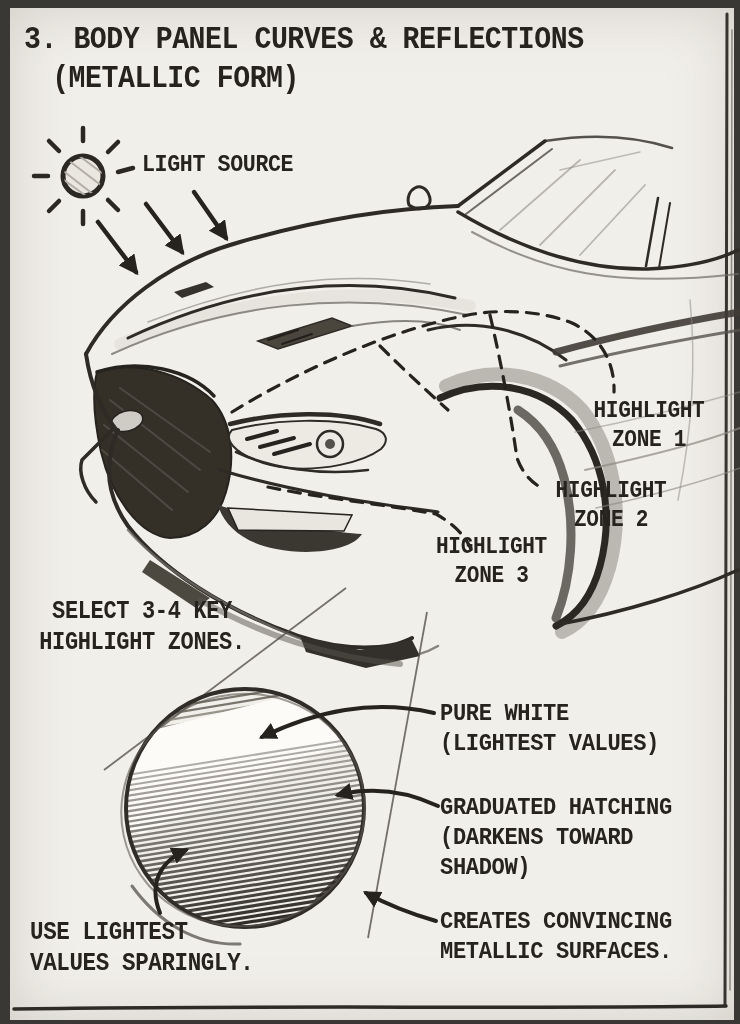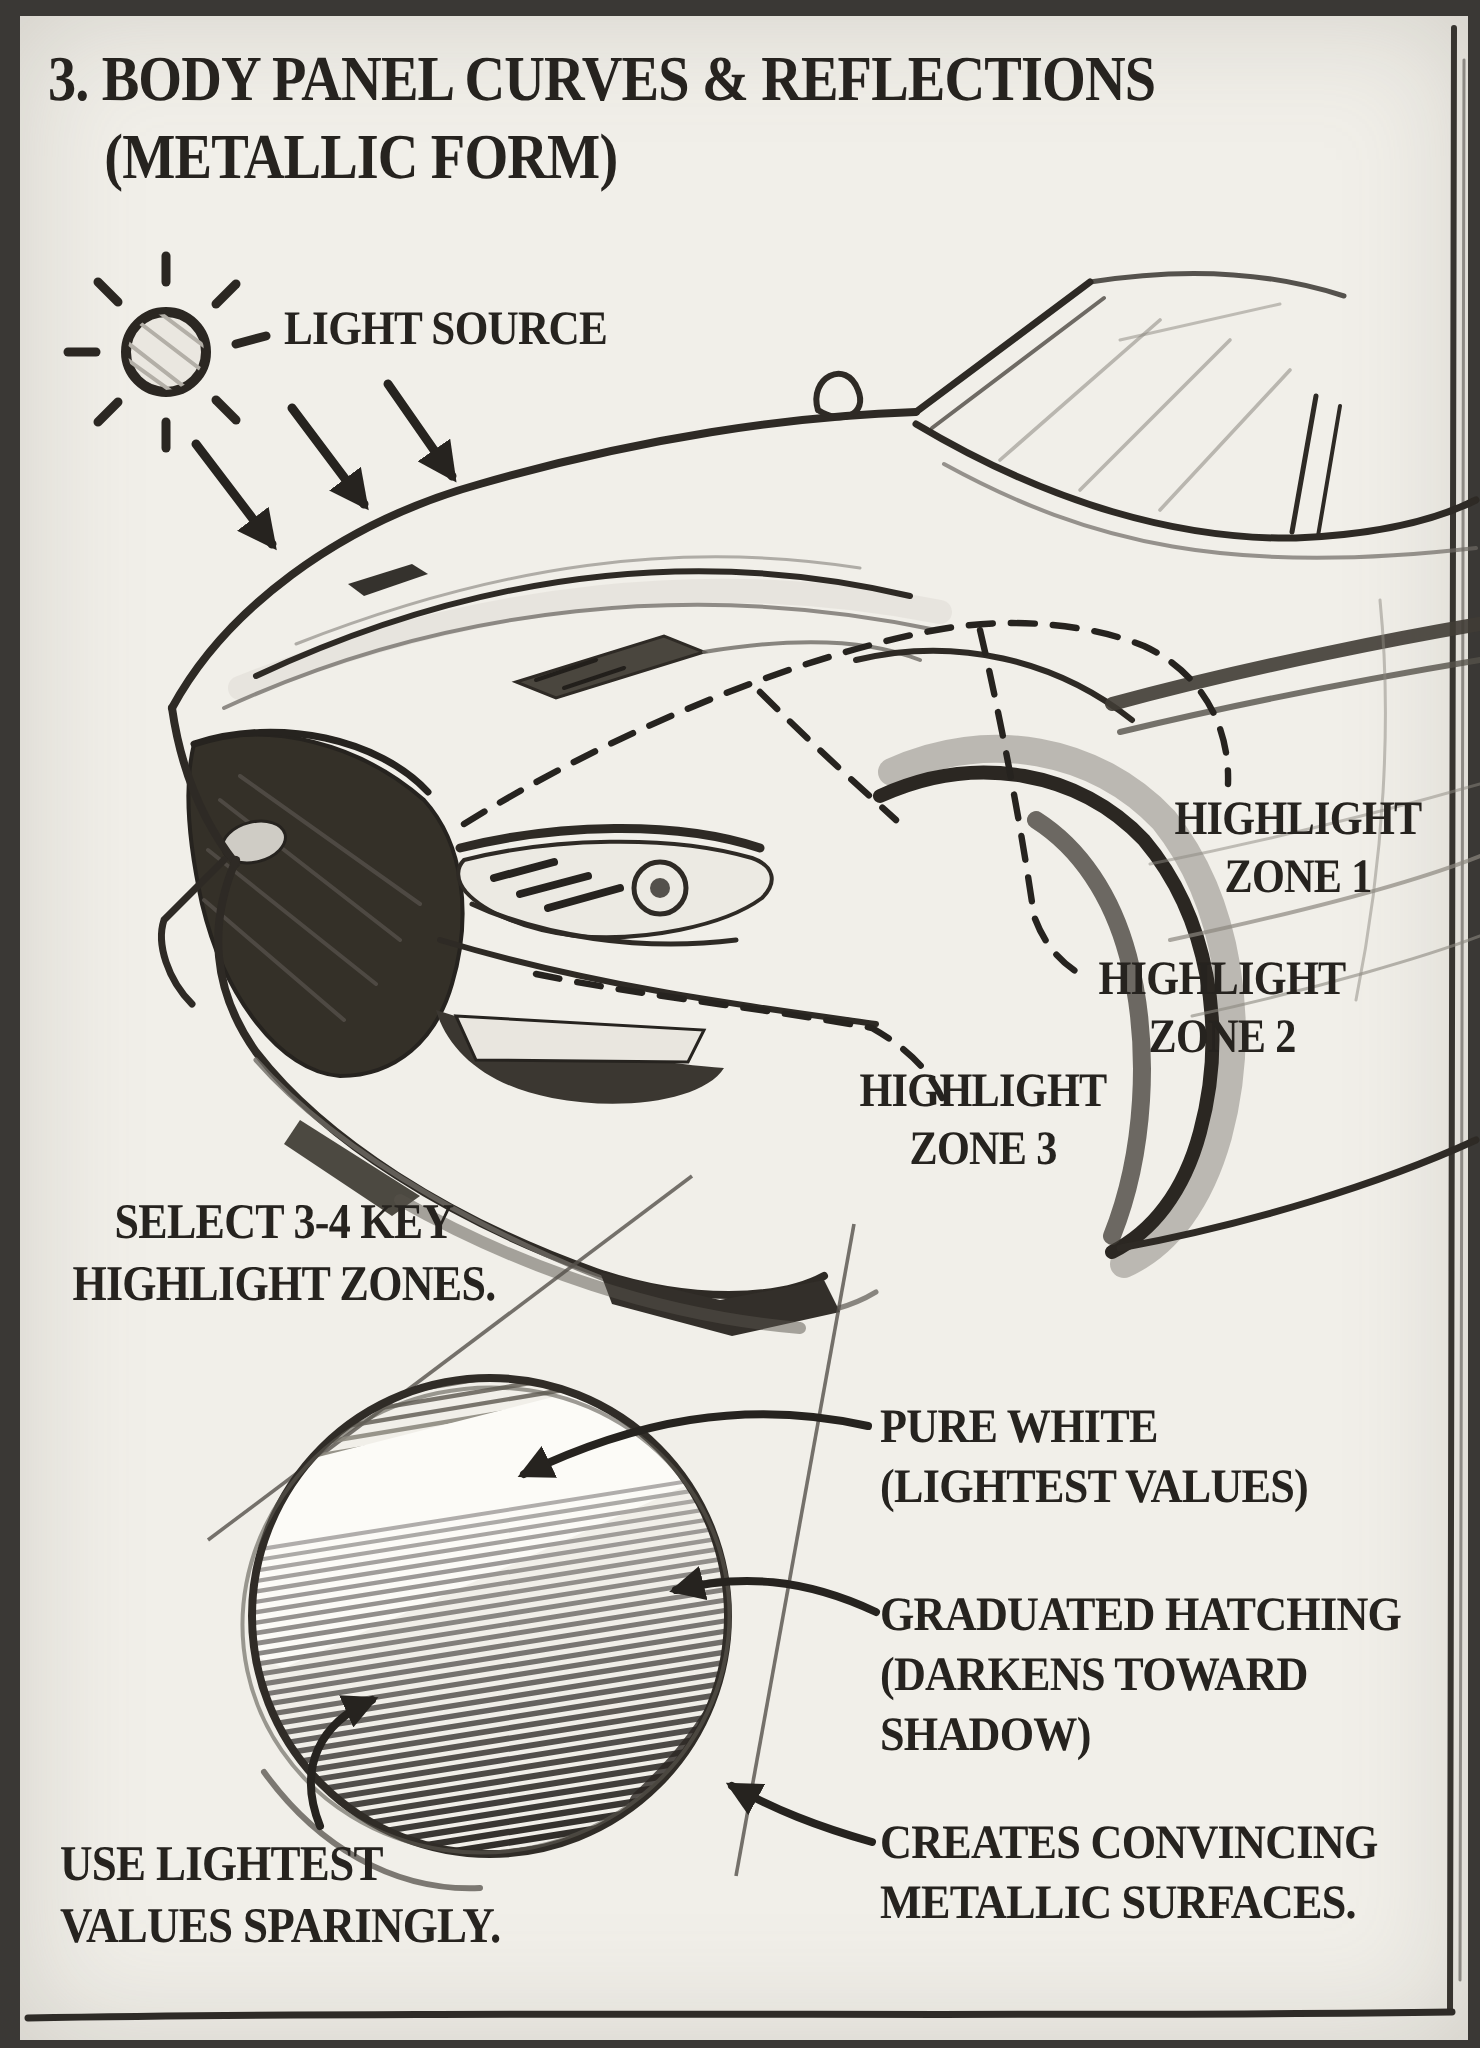--- a/index.html
+++ b/index.html
@@ -1,17 +1,17 @@
 <!DOCTYPE html>
 <html><head>
 <meta charset="utf-8">
 <style>
   html,body{margin:0;padding:0;}
   .stage{position:relative;width:740px;height:1024px;background:#3a3835;overflow:hidden;
-         font-family:Liberation Serif, serif;}
+         font-family:Liberation Mono, monospace;}
   .paper{position:absolute;left:10px;top:8px;right:6px;bottom:4px;background:#f1efe9;
          box-shadow:inset 0 0 60px rgba(120,115,105,.25);}
   svg{position:absolute;left:0;top:0;}
   .lbl{position:absolute;font-weight:700;color:#26231f;letter-spacing:-.4px;
        transform-origin:left top;line-height:1.25;white-space:nowrap;}
   .center{text-align:center;transform-origin:center top;}
   .title{left:24px;top:20px;font-size:32px;line-height:39px;letter-spacing:-.5px;
          transform:scaleX(.88);}
   .title .t2{text-indent:32px;}
   .light{left:142px;top:150px;font-size:24px;transform:scaleX(.9);}

